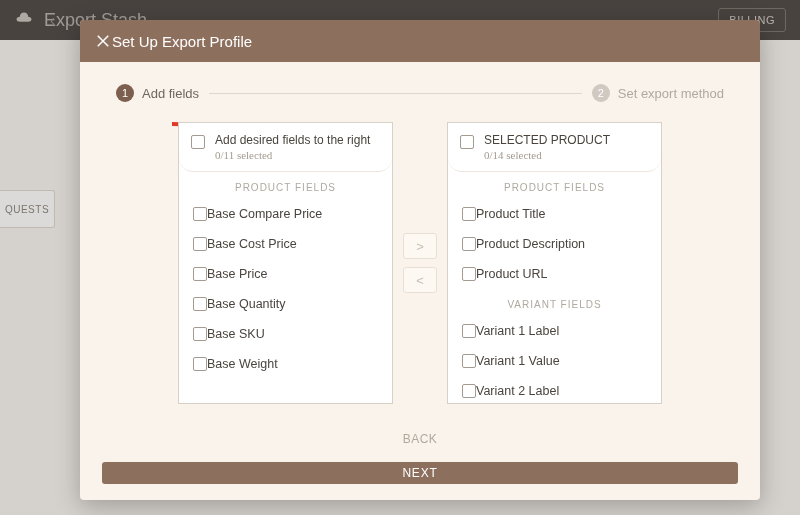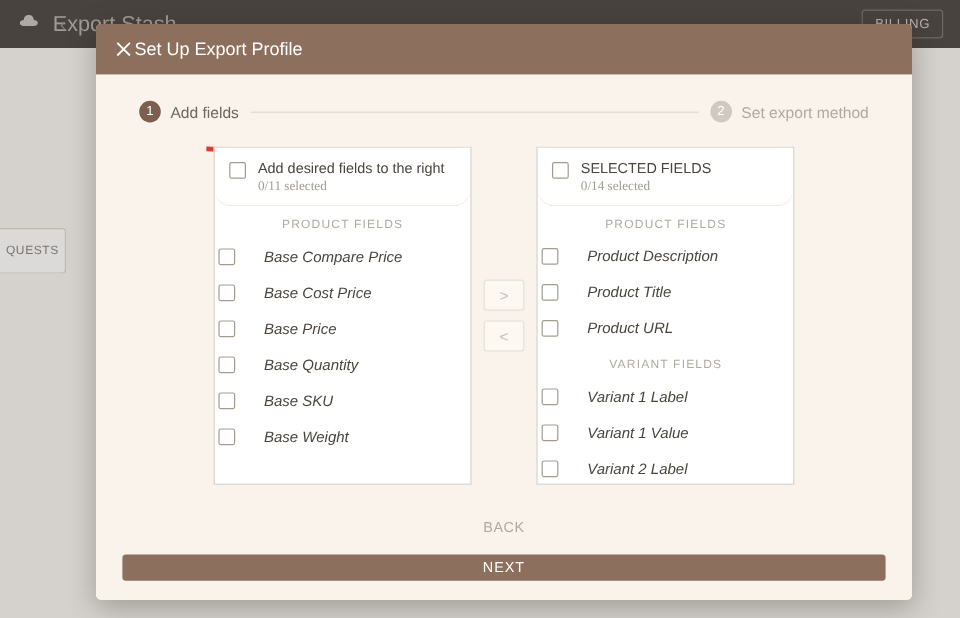--- a/index.html
+++ b/index.html
@@ -45,21 +45,21 @@
   .panel { width:215px; border:1px solid #d7d0c7; background:#fff; display:flex; flex-direction:column; overflow:hidden; }
   .panel-head { display:flex; gap:10px; padding:10px 12px; border-bottom:1px solid #eee7de;border-radius:14px; }
   .panel-head .ck { margin-top:2px; }
   .panel-head .ph-title { font-size:12px; color:#4a443d; font-weight:500; }
   .panel-head .ph-sub { font-size:11px; color:#a39b90; margin-top:2px;font-family:Liberation Serif, serif; }
   .panel-scroll { flex:1; overflow-y:auto; position:relative; }
   .panel-scroll::-webkit-scrollbar { width:7px; }
   .panel-scroll::-webkit-scrollbar-thumb { background:#cfc9c1; border-radius:4px; }
   .panel-scroll::-webkit-scrollbar-track { background:transparent; }
   .group-label { text-align:center; font-size:10px; letter-spacing:1px; color:#b0a99f; padding:10px 0 6px; }
-  .row { display:flex; align-items:center; gap:24px; padding:8px 3px; font-size:12.5px; color:#4a443d;font-style:italic; }
+  .row { display:flex; align-items:center; gap:0; padding:8px 14px; font-size:12.5px; color:#4a443d; }
   .ck { width:14px; height:14px; border:1.5px solid #a39b90; border-radius:2px; display:inline-block; flex:none; }
 
   .mid-btns { display:flex; flex-direction:column; gap:8px; justify-content:center; }
   .mid-btns button { width:34px; height:26px; border:1px solid #e6dfd5; background:#fdf8f1; color:#c8beb1; border-radius:3px; font-size:13px; }
 
   .modal-footer { display:flex; justify-content:flex-end; gap:16px; padding:14px 22px 16px;flex-direction:column; }
   .btn-back { background:none; border:none; color:#b0a99f; font-size:12px; letter-spacing:.5px; }
   .btn-next { background:#8d6f5d; color:#fff; border:none; font-size:12px; letter-spacing:.8px; padding:4px 16px; border-radius:3px; }
 </style>
 </head>
@@ -151,33 +151,33 @@
 
       <div class="mid-btns">
         <button>&gt;</button>
         <button>&lt;</button>
       </div>
 
       <div class="panel">
         <div class="panel-head">
           <span class="ck"></span>
           <div>
-            <div class="ph-title">SELECTED FIELDS</div>
+            <div class="ph-title">SELECTED PRODUCT</div>
             <div class="ph-sub">0/14 selected</div>
           </div>
         </div>
         <div class="panel-scroll">
           <div class="group-label">PRODUCT FIELDS</div>
           <div class="row">
               <span class="ck"></span>
+              <span>Product Title</span>
+            </div>
+          <div class="row">
+              <span class="ck"></span>
               <span>Product Description</span>
-            </div>
-          <div class="row">
-              <span class="ck"></span>
-              <span>Product Title</span>
             </div>
           <div class="row">
               <span class="ck"></span>
               <span>Product URL</span>
             </div>
           <div class="group-label">VARIANT FIELDS</div>
           <div class="row">
               <span class="ck"></span>
               <span>Variant 1 Label</span>
             </div>

